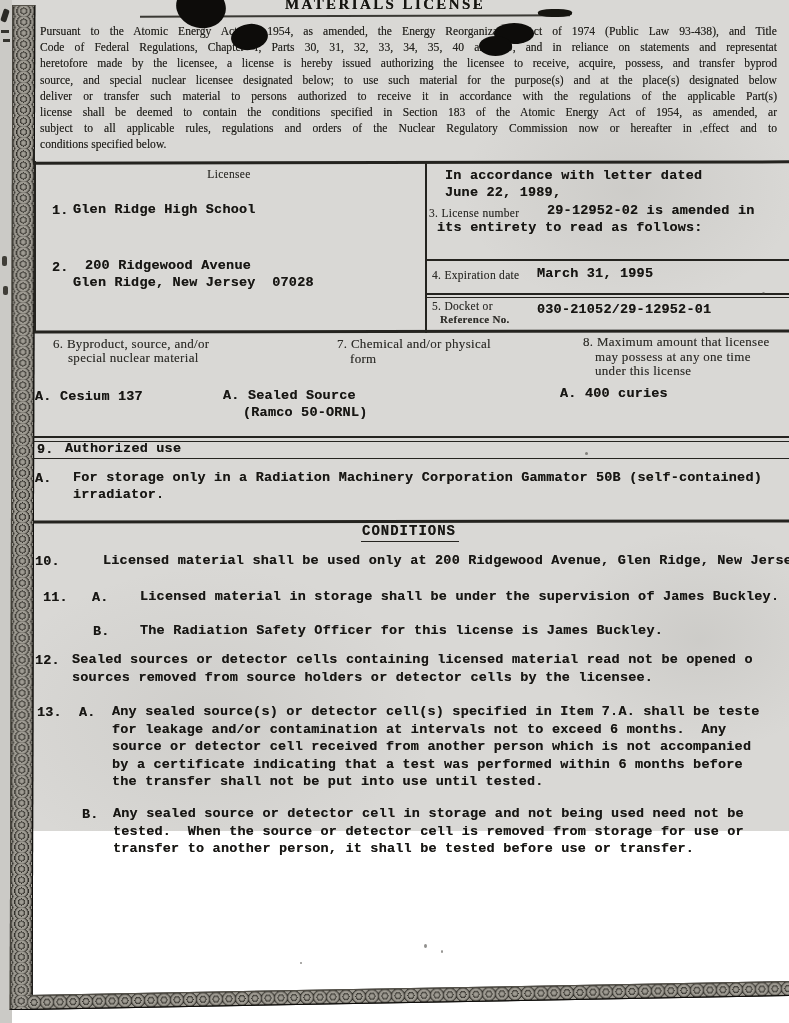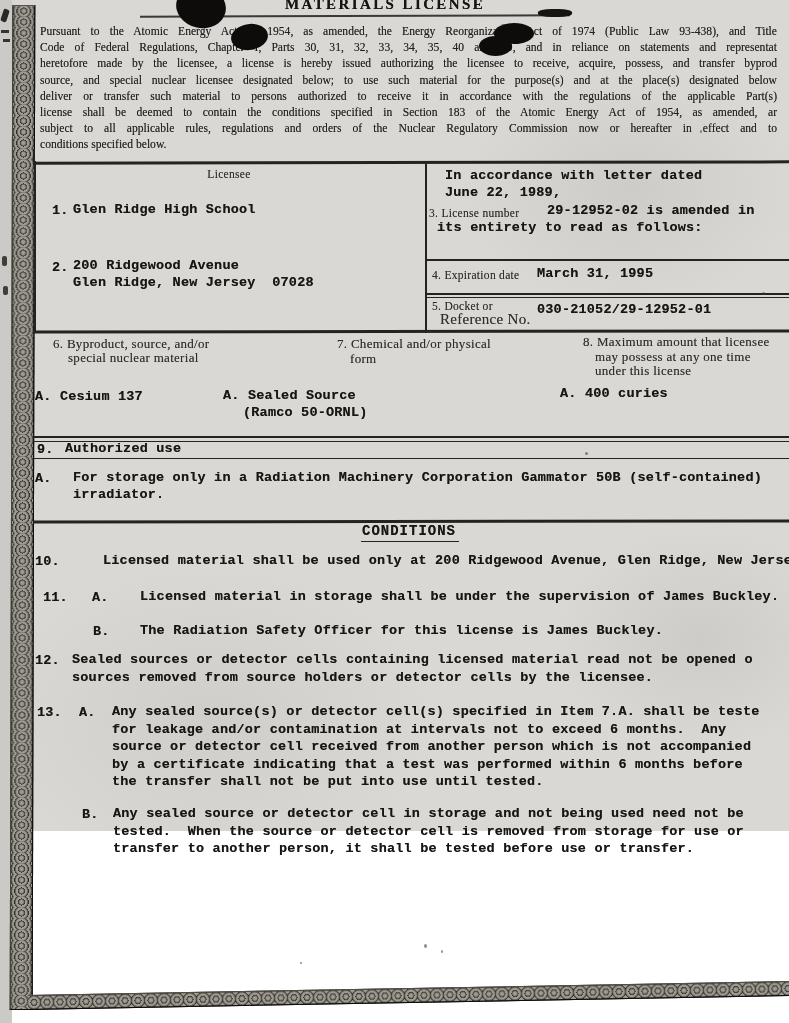--- a/index.html
+++ b/index.html
@@ -109,32 +109,32 @@
   <div class="vline" style="left:425px;top:161px;width:1.5px;height:172px;"></div>
   <div class="hline" style="left:425px;top:259px;width:364px;height:1.6px;"></div>
   <div class="hline" style="left:425px;top:293px;width:364px;height:1.6px;"></div>
   <div class="hline" style="left:425px;top:296.5px;width:364px;height:1px;"></div>
   <div class="hline" style="left:33px;top:330px;width:756px;height:3px;transform:rotate(-0.08deg);"></div>
 
   <div class="s center-label" style="left:33px;top:168px;width:392px;font-size:11.5px;">Licensee</div>
   <div class="t" style="left:52px;top:202px;">1.</div>
   <div class="t" style="left:73px;top:201px;">Glen Ridge High School</div>
   <div class="t" style="left:52px;top:259px;">2.</div>
-  <div class="t" style="left:73px;top:257px;">200 Ridgewood Avenue</div>
+  <div class="t" style="left:85px;top:257px;">200 Ridgewood Avenue</div>
   <div class="t" style="left:73px;top:274px;">Glen Ridge, New Jersey  07028</div>
 
   <div class="t" style="left:445px;top:167px;">In accordance with letter dated</div>
   <div class="t" style="left:445px;top:184px;">June 22, 1989,</div>
   <div class="s" style="left:429px;top:207px;font-size:11.5px;">3. License number</div>
   <div class="t" style="left:547px;top:202px;">29-12952-02 is amended in</div>
   <div class="t" style="left:437px;top:219px;">its entirety to read as follows:</div>
   <div class="s" style="left:432px;top:269px;font-size:11.5px;">4. Expiration date</div>
   <div class="t" style="left:537px;top:265px;">March 31, 1995</div>
   <div class="s" style="left:432px;top:300px;font-size:11.5px;">5. Docket or</div>
-  <div class="s" style="left:440px;top:313px;font-size:15px;">Reference No.</div>
+  <div class="s" style="left:440px;top:313px;font-size:11px;font-weight:bold;">Reference No.</div>
   <div class="t" style="left:537px;top:301px;">030-21052/29-12952-01</div>
 
   <div class="s" style="left:53px;top:337px;">6. Byproduct, source, and/or</div>
   <div class="s" style="left:68px;top:351px;">special nuclear material</div>
   <div class="s" style="left:337px;top:337px;">7. Chemical and/or physical</div>
   <div class="s" style="left:350px;top:352px;">form</div>
   <div class="s" style="left:583px;top:335px;">8. Maximum amount that licensee</div>
   <div class="s" style="left:595px;top:350px;">may possess at any one time</div>
   <div class="s" style="left:595px;top:364px;">under this license</div>
   <div class="t" style="left:35px;top:388px;">A. Cesium 137</div>

